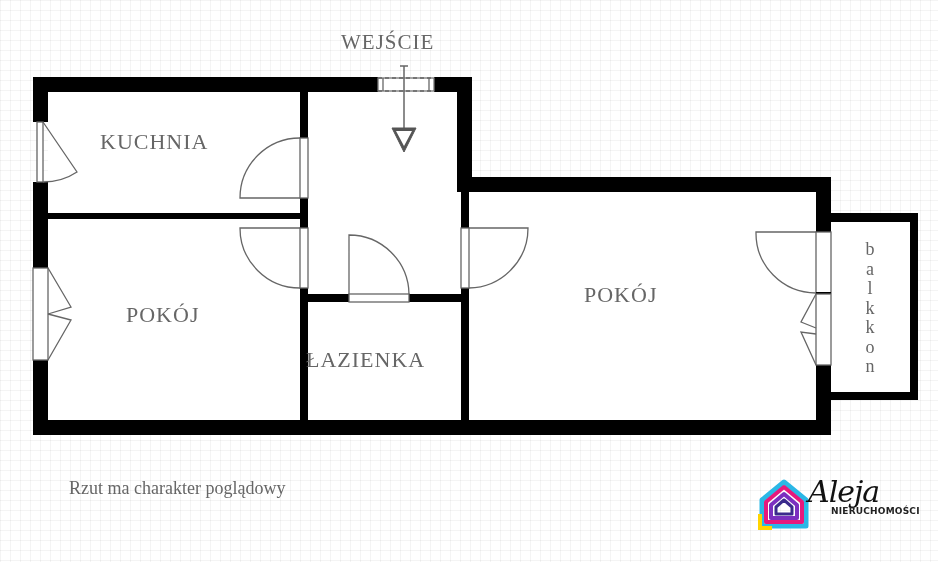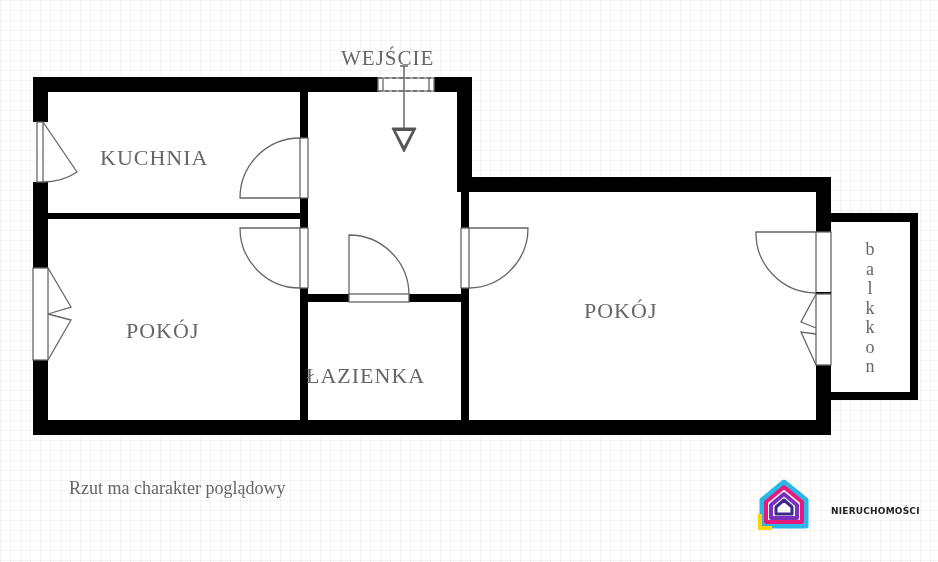--- a/index.html
+++ b/index.html
@@ -8,21 +8,21 @@
       background-color: #ffffff;
       background-image:
         linear-gradient(to right, rgba(0,0,0,0.045) 1px, transparent 1px),
         linear-gradient(to bottom, rgba(0,0,0,0.045) 1px, transparent 1px);
       background-size: 10px 10px;
       font-family: "DejaVu Serif", "Liberation Serif", serif;
     }
     #plan { position: absolute; left: 0; top: 0; }
     .label {
       position: absolute; color: #666; font-family: "Liberation Serif", "DejaVu Serif", serif;
-      letter-spacing: 1px; white-space: nowrap; margin-top: 16px;
+      letter-spacing: 1px; white-space: nowrap;
     }
     .room-label { font-size: 22px; text-align: right; }
     .entry-label { font-size: 21px; left: 341px; top: 30px; }
     .balcony-label {
       position: absolute; left: 858px; top: 240px; width: 24px; color: #666;
       font-family: "Liberation Serif", "DejaVu Serif", serif;
       font-size: 18px; line-height: 19.5px; text-align: center; letter-spacing: 0;
     }
     .balcony-label span { display: block; }
     .disclaimer {
@@ -149,14 +149,15 @@
 <div class="disclaimer">Rzut ma charakter poglądowy</div>
 
 <div class="logo">
   <svg width="56" height="54" viewBox="0 0 56 54" style="position:absolute;left:0;top:0;">
     <path d="M4 22 L26 4 L48 22 L48 48 L4 48 Z" fill="none" stroke="#2ab7e6" stroke-width="5" stroke-linejoin="round"></path>
     <path d="M8 24 L26 9 L44 24 L44 44 L8 44 Z" fill="none" stroke="#e6197d" stroke-width="4" stroke-linejoin="round"></path>
     <path d="M13 27 L26 16 L39 27 L39 40 L13 40 Z" fill="none" stroke="#7b2fbf" stroke-width="4" stroke-linejoin="round"></path>
     <path d="M18 29 L26 22 L34 29 L34 36 L18 36 Z" fill="none" stroke="#3a2a8c" stroke-width="3" stroke-linejoin="round"></path>
     <path d="M2 36 L2 50 L14 50" fill="none" stroke="#ffd400" stroke-width="4"></path>
   </svg>
+  <div class="logo-script">Aleja</div>
   <div class="logo-sub">NIERUCHOMOŚCI</div>
 </div>
 
 </body></html>

